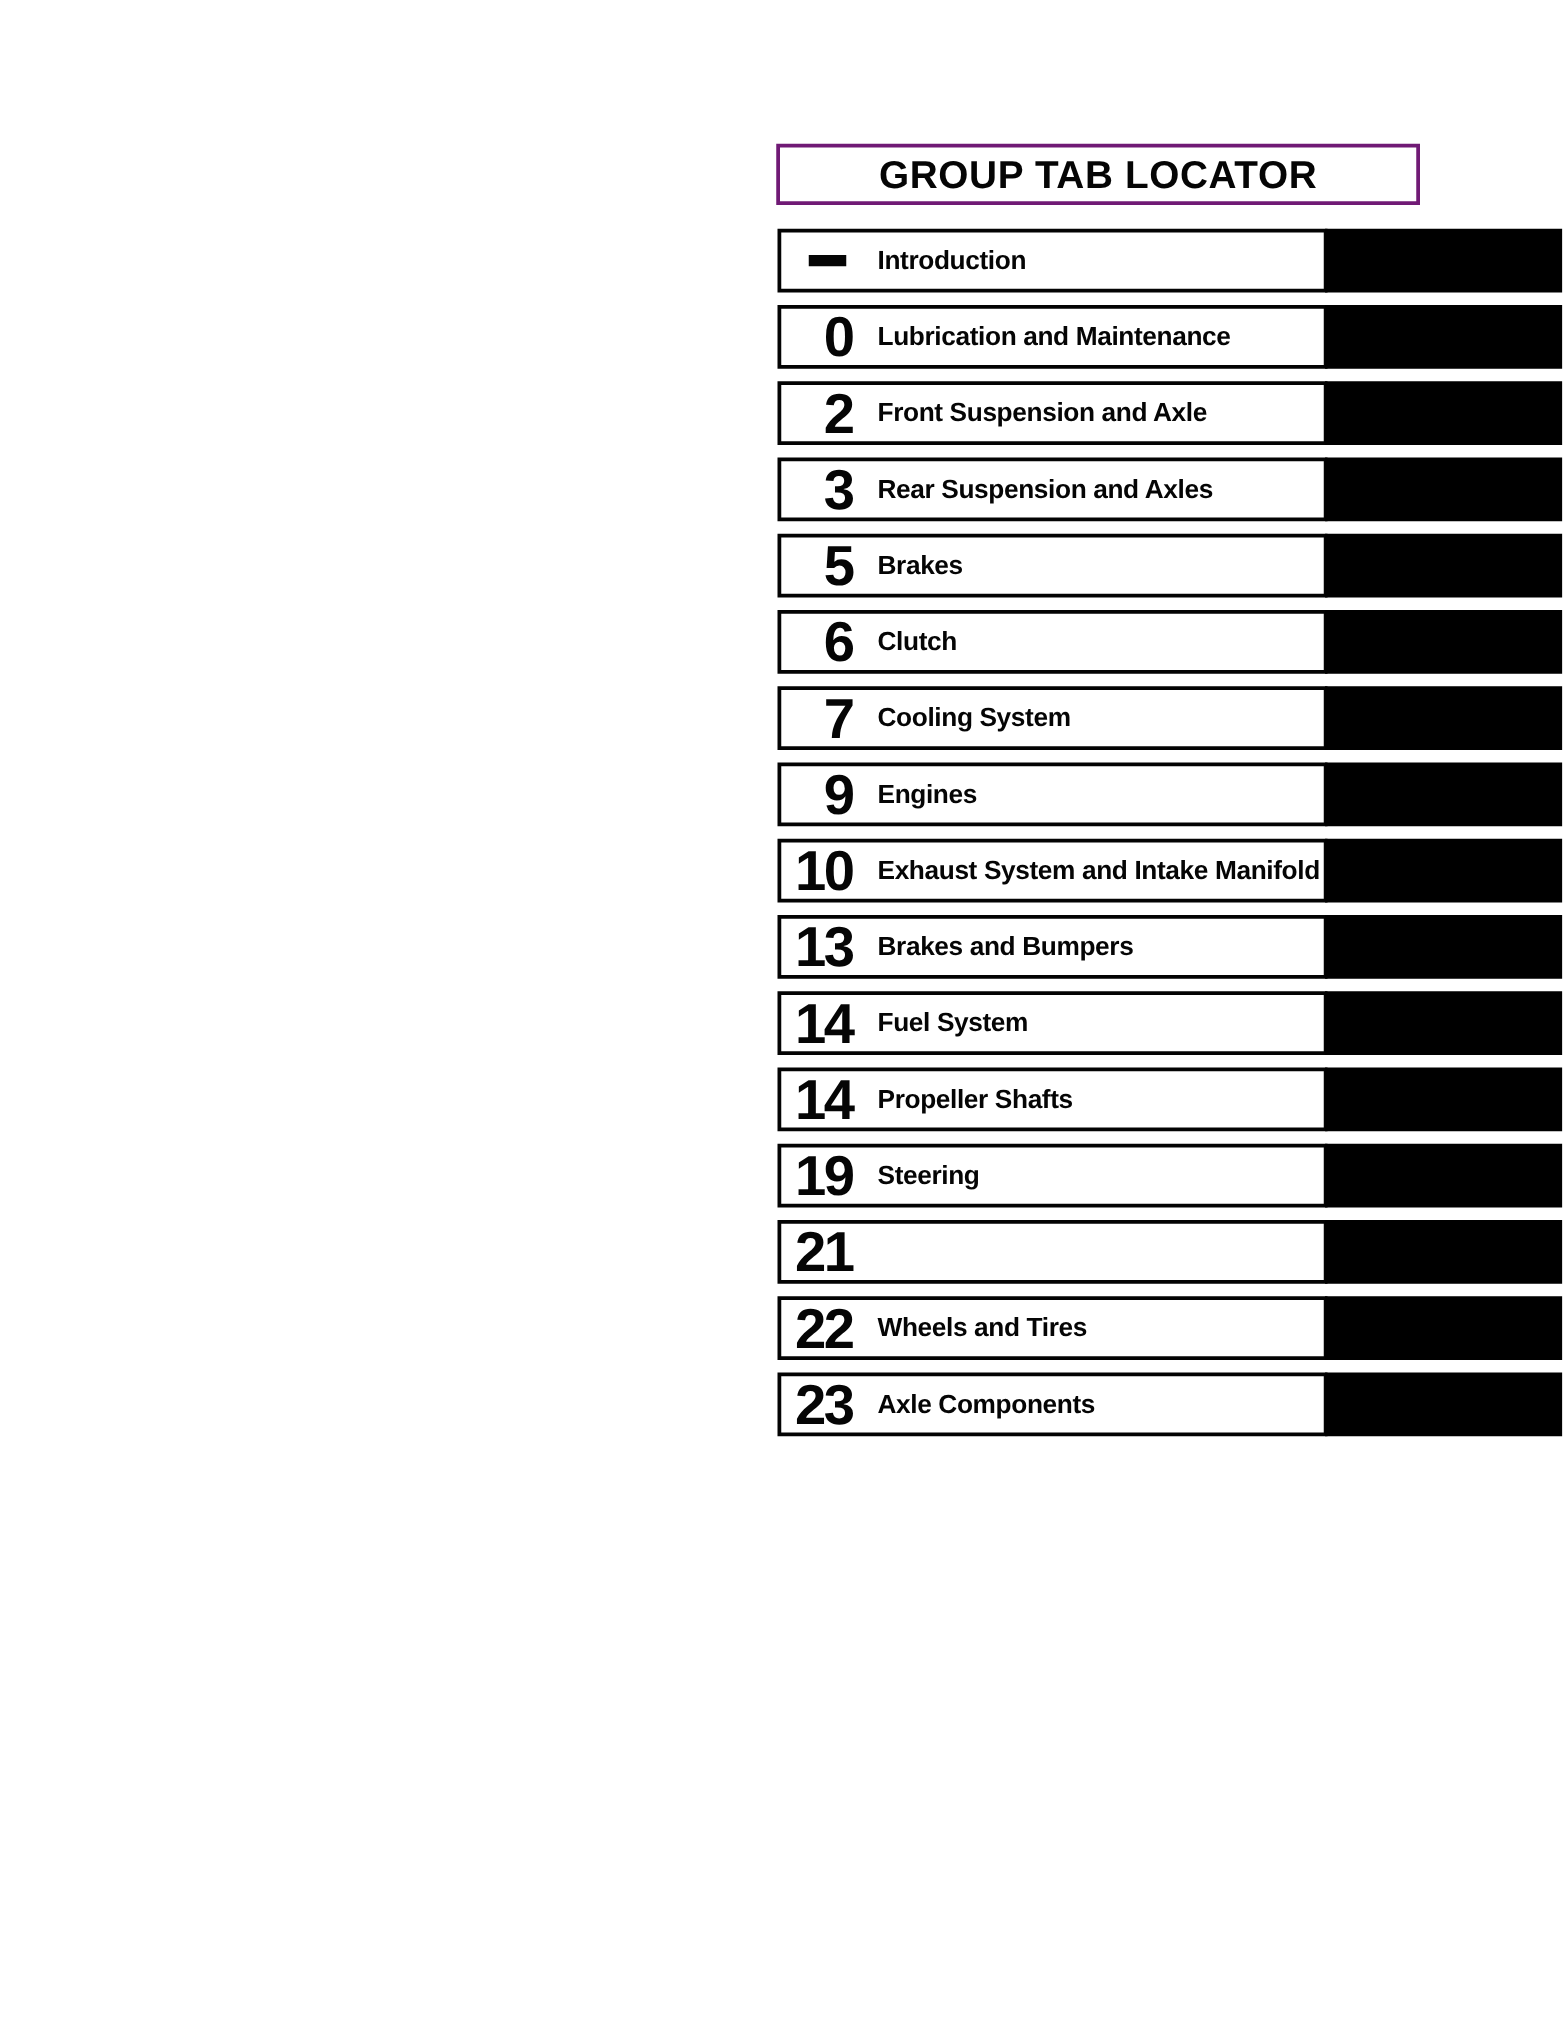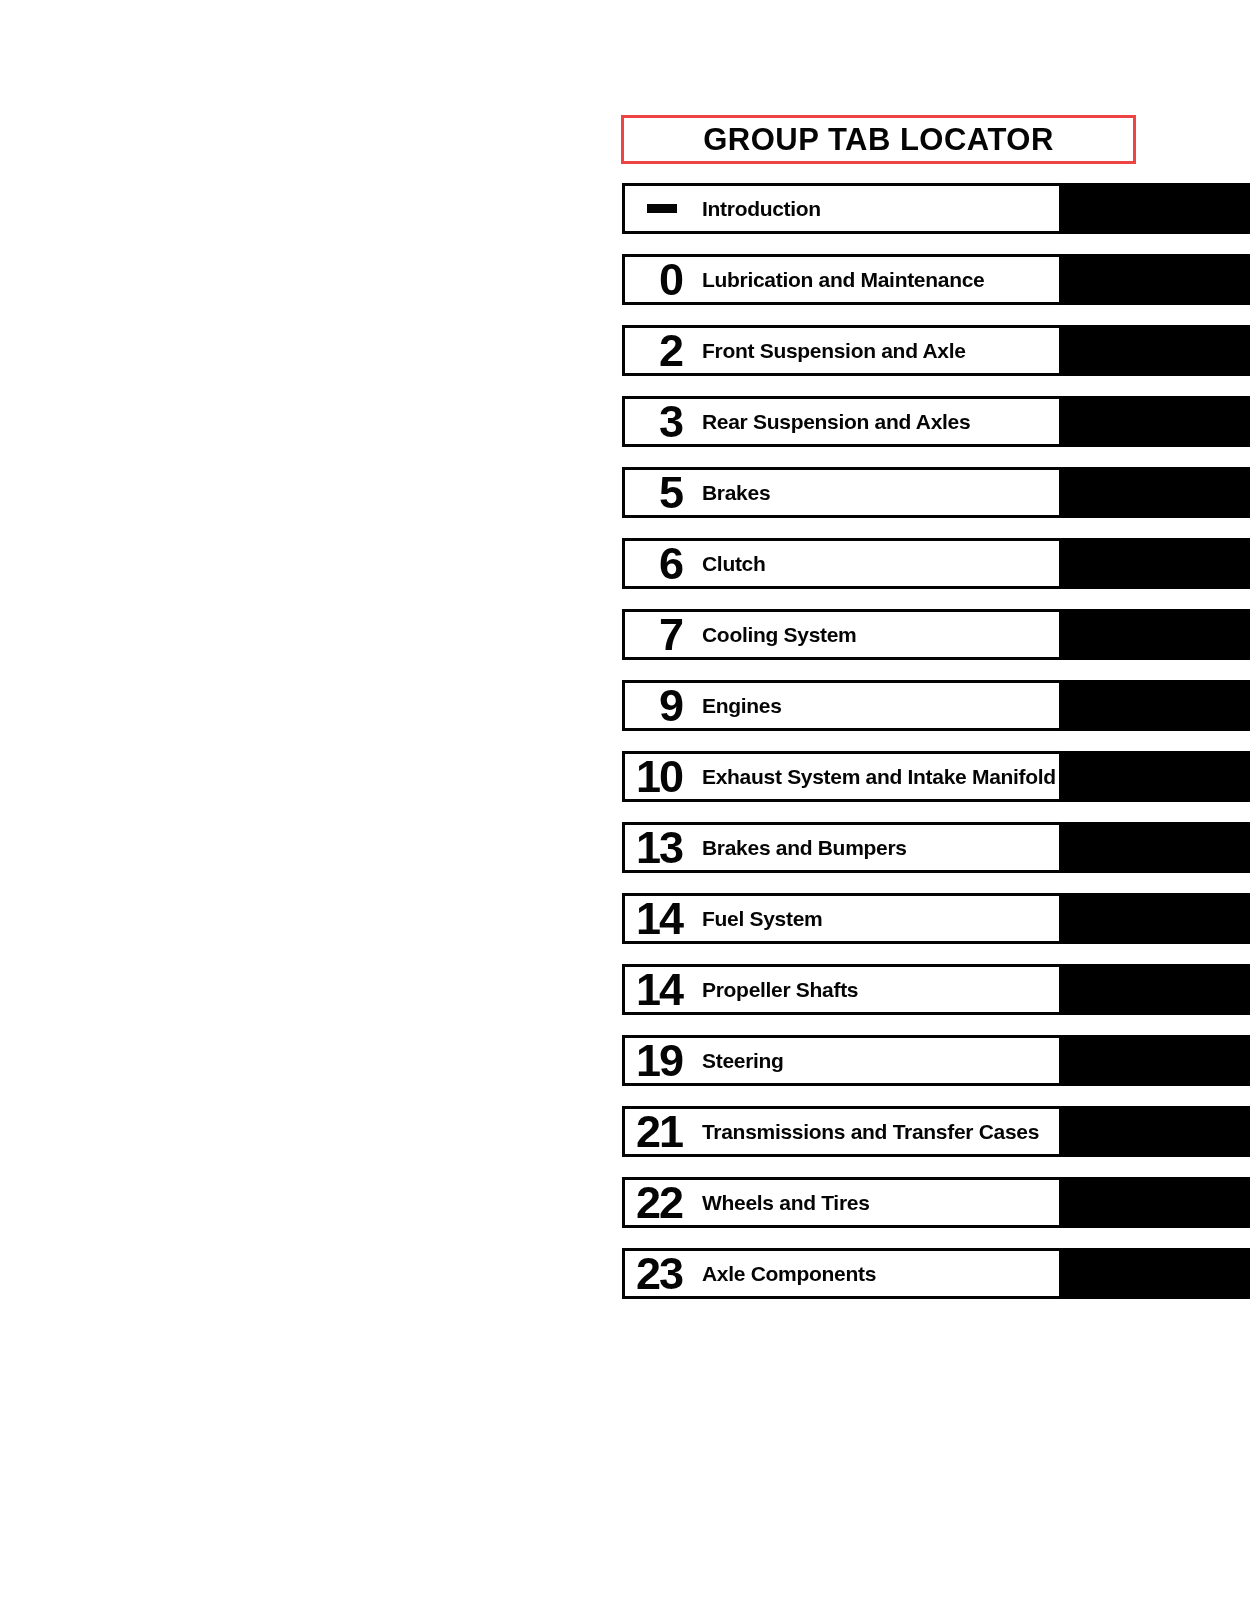--- a/index.html
+++ b/index.html
@@ -15,21 +15,21 @@
     overflow: hidden;
     font-family: "Liberation Sans", sans-serif;
     color: #050505;
   }
   .title-box {
     position: absolute;
     left: 621px;
     top: 115px;
     width: 515px;
     height: 49px;
-    border: 3px solid #ef4444;
+    border: 3px solid #701a75;
     box-sizing: border-box;
     background: #ffffff;
     display: flex;
     align-items: center;
     justify-content: center;
   }
   .title-text {
     font-weight: bold;
     font-size: 31px;
     letter-spacing: 0.5px;
@@ -38,21 +38,21 @@
   }
   .rows {
     position: absolute;
     left: 622px;
     top: 183px;
     width: 628px;
   }
   .row {
     position: relative;
     height: 51px;
-    margin-bottom: 20px;
+    margin-bottom: 10px;
   }
   .box {
     position: absolute;
     left: 0;
     top: 0;
     width: 440px;
     height: 51px;
     border: 3px solid #030303;
     box-sizing: border-box;
     background: #ffffff;
@@ -207,21 +207,20 @@
       <div class="box">
         <div class="num">19</div>
         <div class="label">Steering</div>
       </div>
       <div class="tab"></div>
     </div>
 
     <div class="row">
       <div class="box">
         <div class="num">21</div>
-        <div class="label">Transmissions and Transfer Cases</div>
       </div>
       <div class="tab"></div>
     </div>
 
     <div class="row">
       <div class="box">
         <div class="num">22</div>
         <div class="label">Wheels and Tires</div>
       </div>
       <div class="tab"></div>

